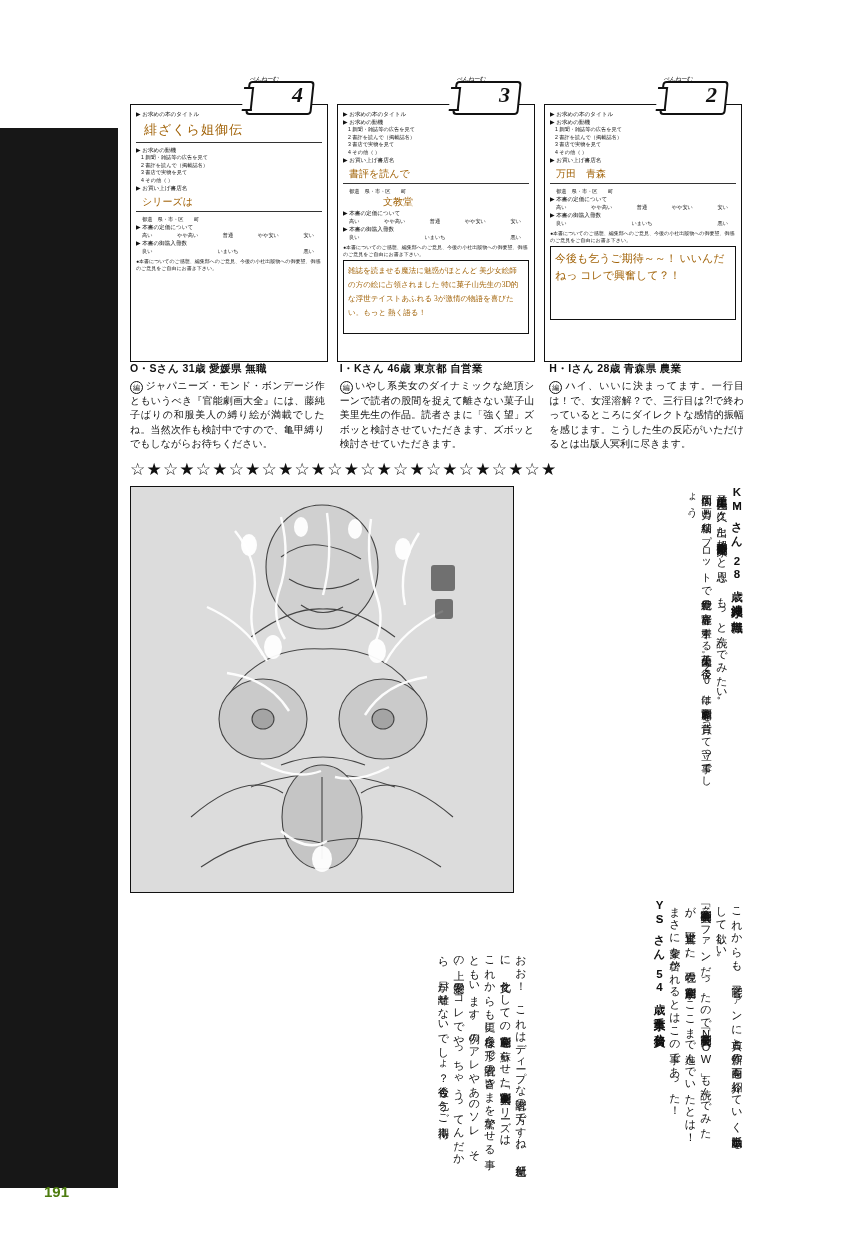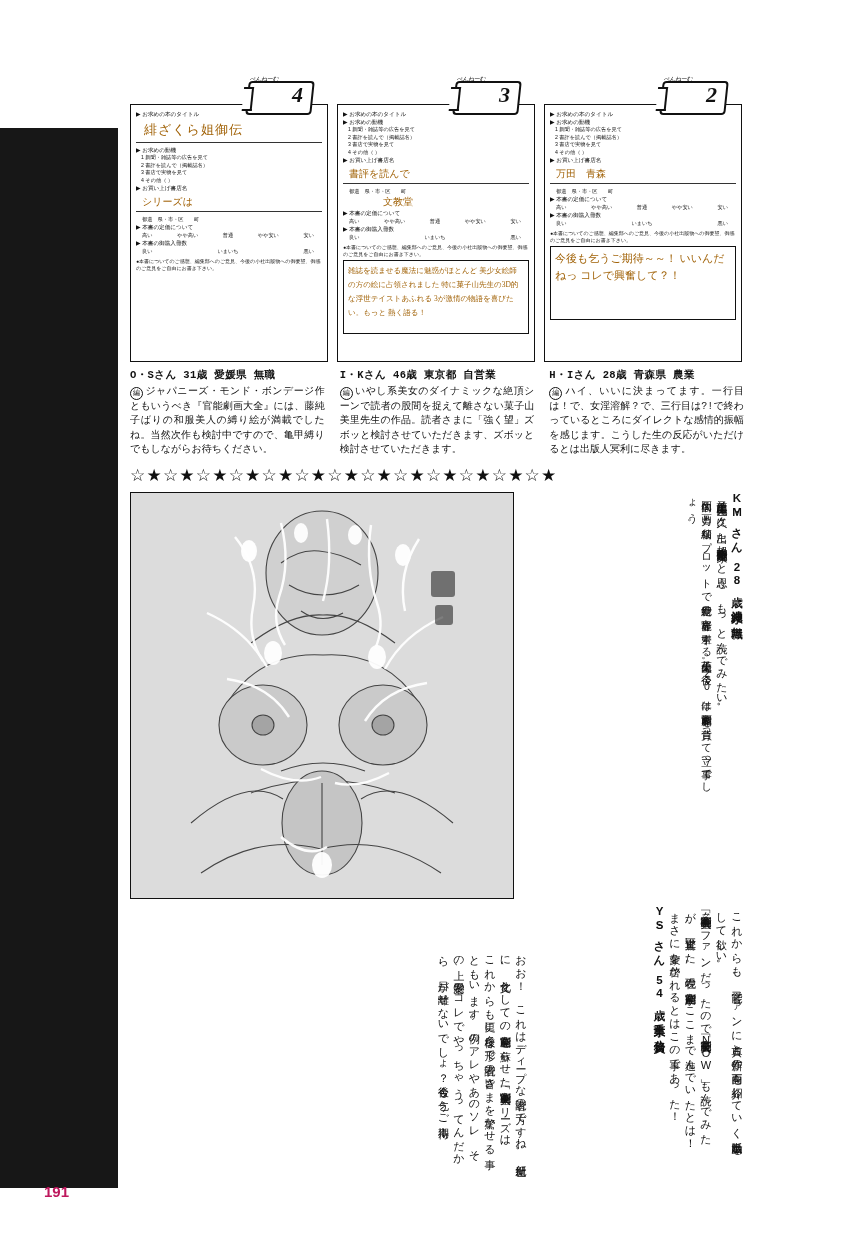--- a/index.html
+++ b/index.html
@@ -149,22 +149,20 @@
     padding: 3px 4px;
     font-size: 8.5px;
     line-height: 13px;
     font-family: "Liberation Serif", serif;
   }
 
   
   .responses {
     display: flex;
     gap: 15px;
-    margin-top: 6px;
-    font-family: Liberation Mono, monospace;
   }
   .resp {
     width: 198px;
   }
   .resp-head {
     font-size: 10.5px;
     font-weight: bold;
     letter-spacing: 0.4px;
     margin-bottom: 3px;
   }
@@ -248,21 +246,21 @@
     letter-spacing: 0.6px;
     height: 300px;
   }
   .pagenum {
     position: absolute;
     left: 44px;
     top: 1183px;
     font-size: 15px;
     font-weight: bold;
     font-family: "Liberation Sans", sans-serif;
-    color: #be185d;
+    color: #4d7c0f;
   }
   .bottom-block {
     position: absolute;
     left: 130px;
     top: 955px;
     width: 614px;
     display: flex;
     flex-direction: row-reverse;
     gap: 0;
   }

